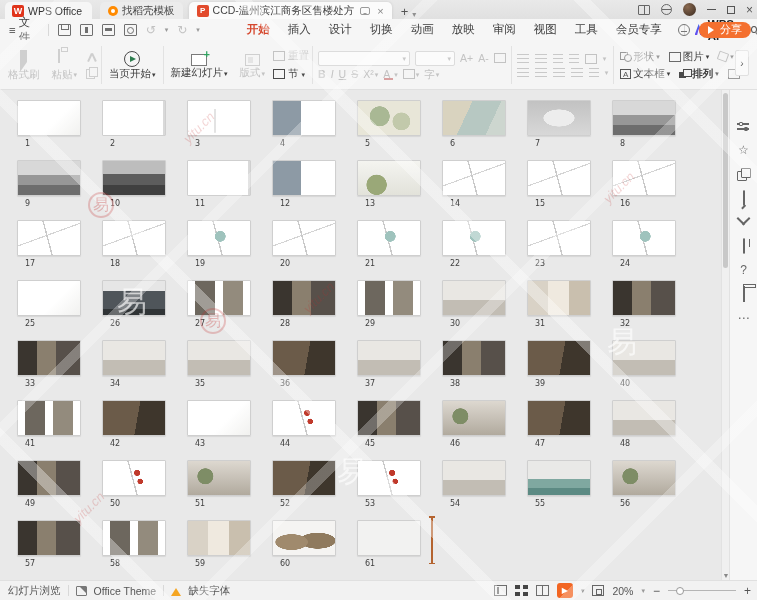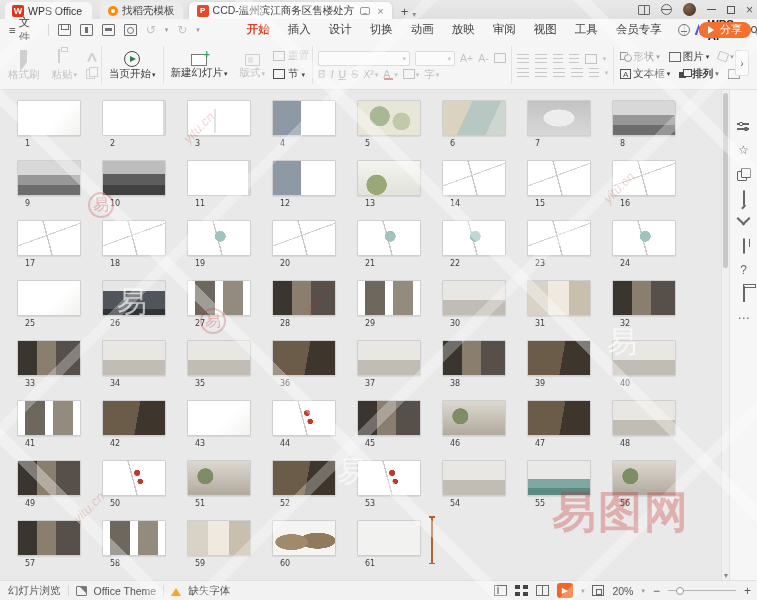--- a/index.html
+++ b/index.html
@@ -737,21 +737,20 @@
       <span class="qa-caret">▾</span>
       <span class="zoom-sign">−</span>
       <span class="zoom-track">
           <span class="zoom-knob"></span>
         </span>
       <span class="zoom-sign">+</span>
     </div>
   </div>
 
   <div class="wm-lines"></div>
-  <div class="wm-brand">易图网</div>
   <span class="wm-site" style="left:70px; top:500px;">yitu.cn</span>
   <span class="wm-site" style="left:300px; top:290px;">yitu.cn</span>
   <span class="wm-site" style="left:600px; top:180px;">yitu.cn</span>
   <span class="wm-site" style="left:180px; top:120px;">yitu.cn</span>
   <span class="wm-seal" style="left:88px; top:192px;">易</span>
   <span class="wm-seal" style="left:200px; top:308px;">易</span>
   <span class="wm-seal white" style="left:110px; top:280px;">易</span>
   <span class="wm-seal white" style="left:330px; top:450px;">易</span>
   <span class="wm-seal white" style="left:600px; top:320px;">易</span>
 

